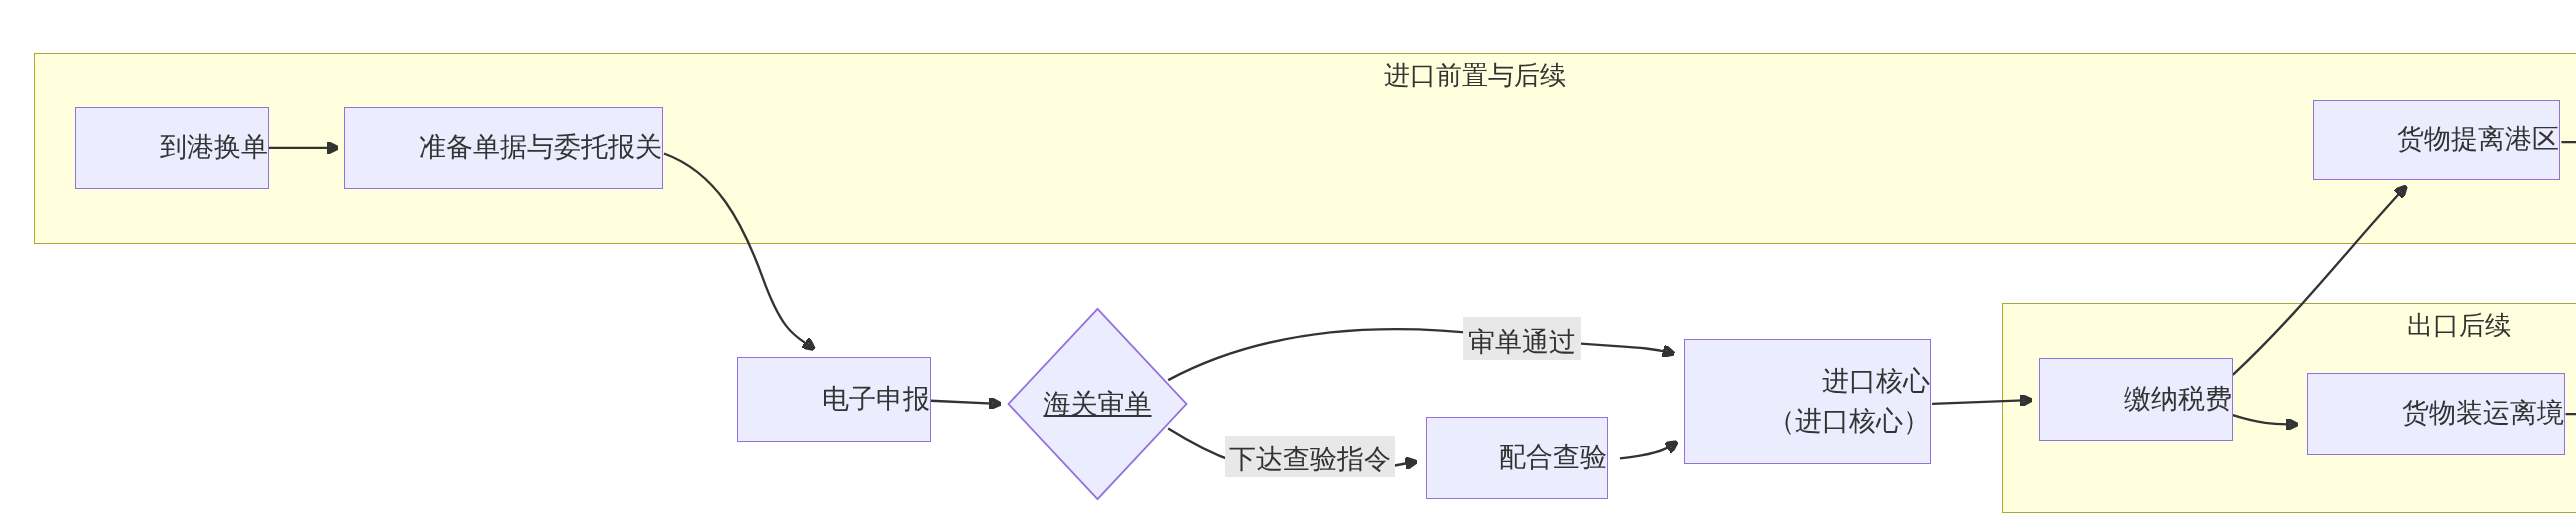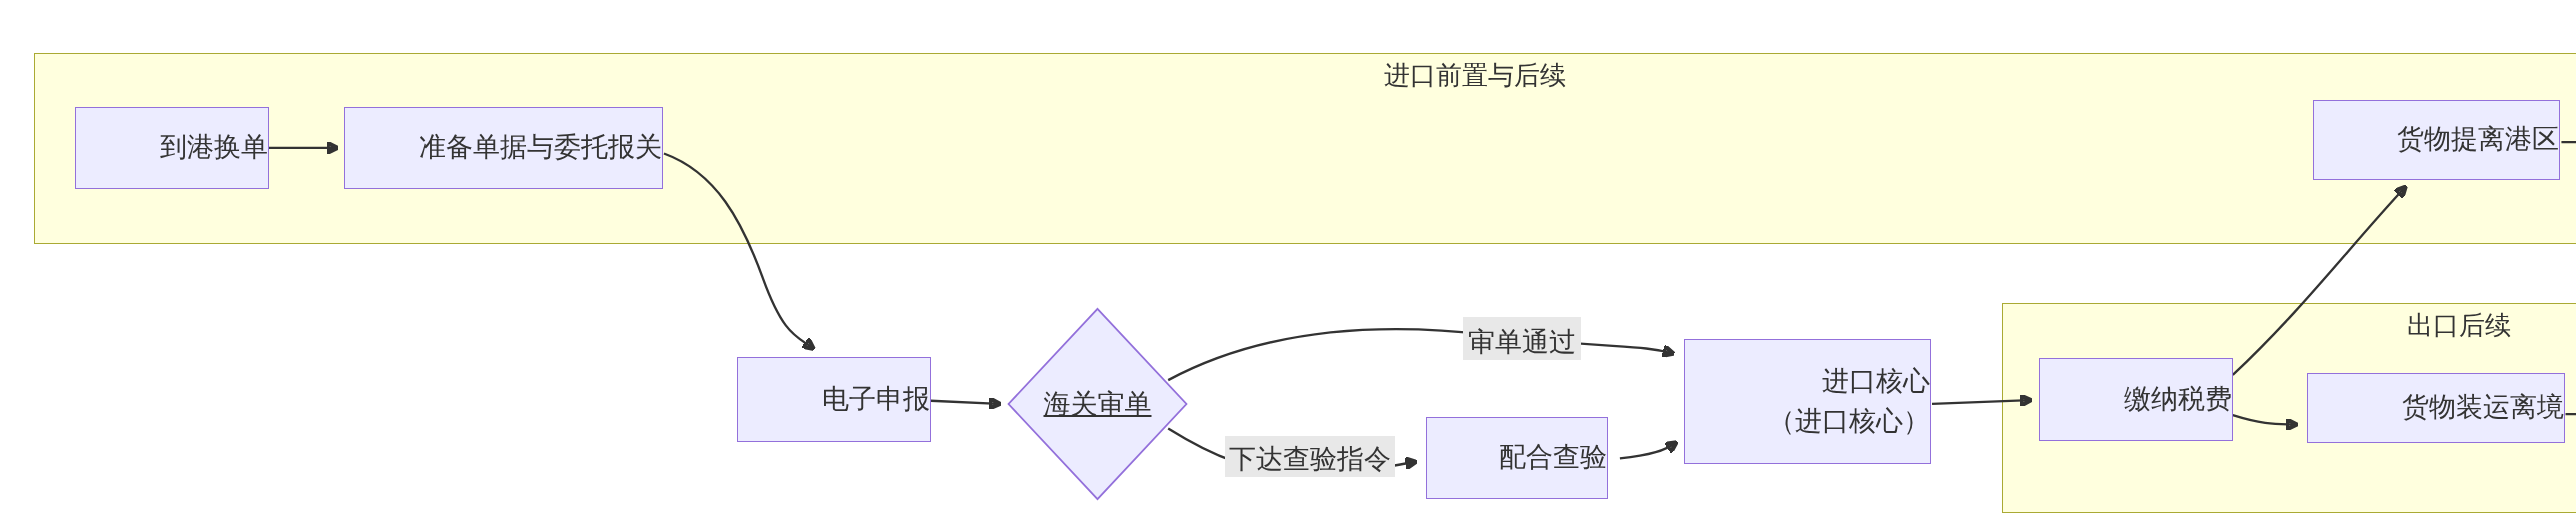--- a/index.html
+++ b/index.html
@@ -124,21 +124,21 @@
   </div>
 
   <div class="node" style="left:1684px;top:339px;width:247px;height:125px">
     <span class="node-label">进口核心</span>
     <span class="node-label">（进口核心）</span>
   </div>
 
   <div class="node" style="left:2039px;top:358px;width:194px;height:83px">
     <span class="node-label">缴纳税费</span>
   </div>
-  <div class="node" style="left:2307px;top:373px;width:258px;height:70px">
+  <div class="node" style="left:2307px;top:373px;width:258px;height:82px">
     <span class="node-label">货物装运离境</span>
   </div>
 
   <div class="edge-label" style="left:1463px;top:317px;width:118px;height:43px">
     <span>审单通过</span>
   </div>
   <div class="edge-label" style="left:1225px;top:436px;width:170px;height:41px">
     <span>下达查验指令</span>
   </div>
 

